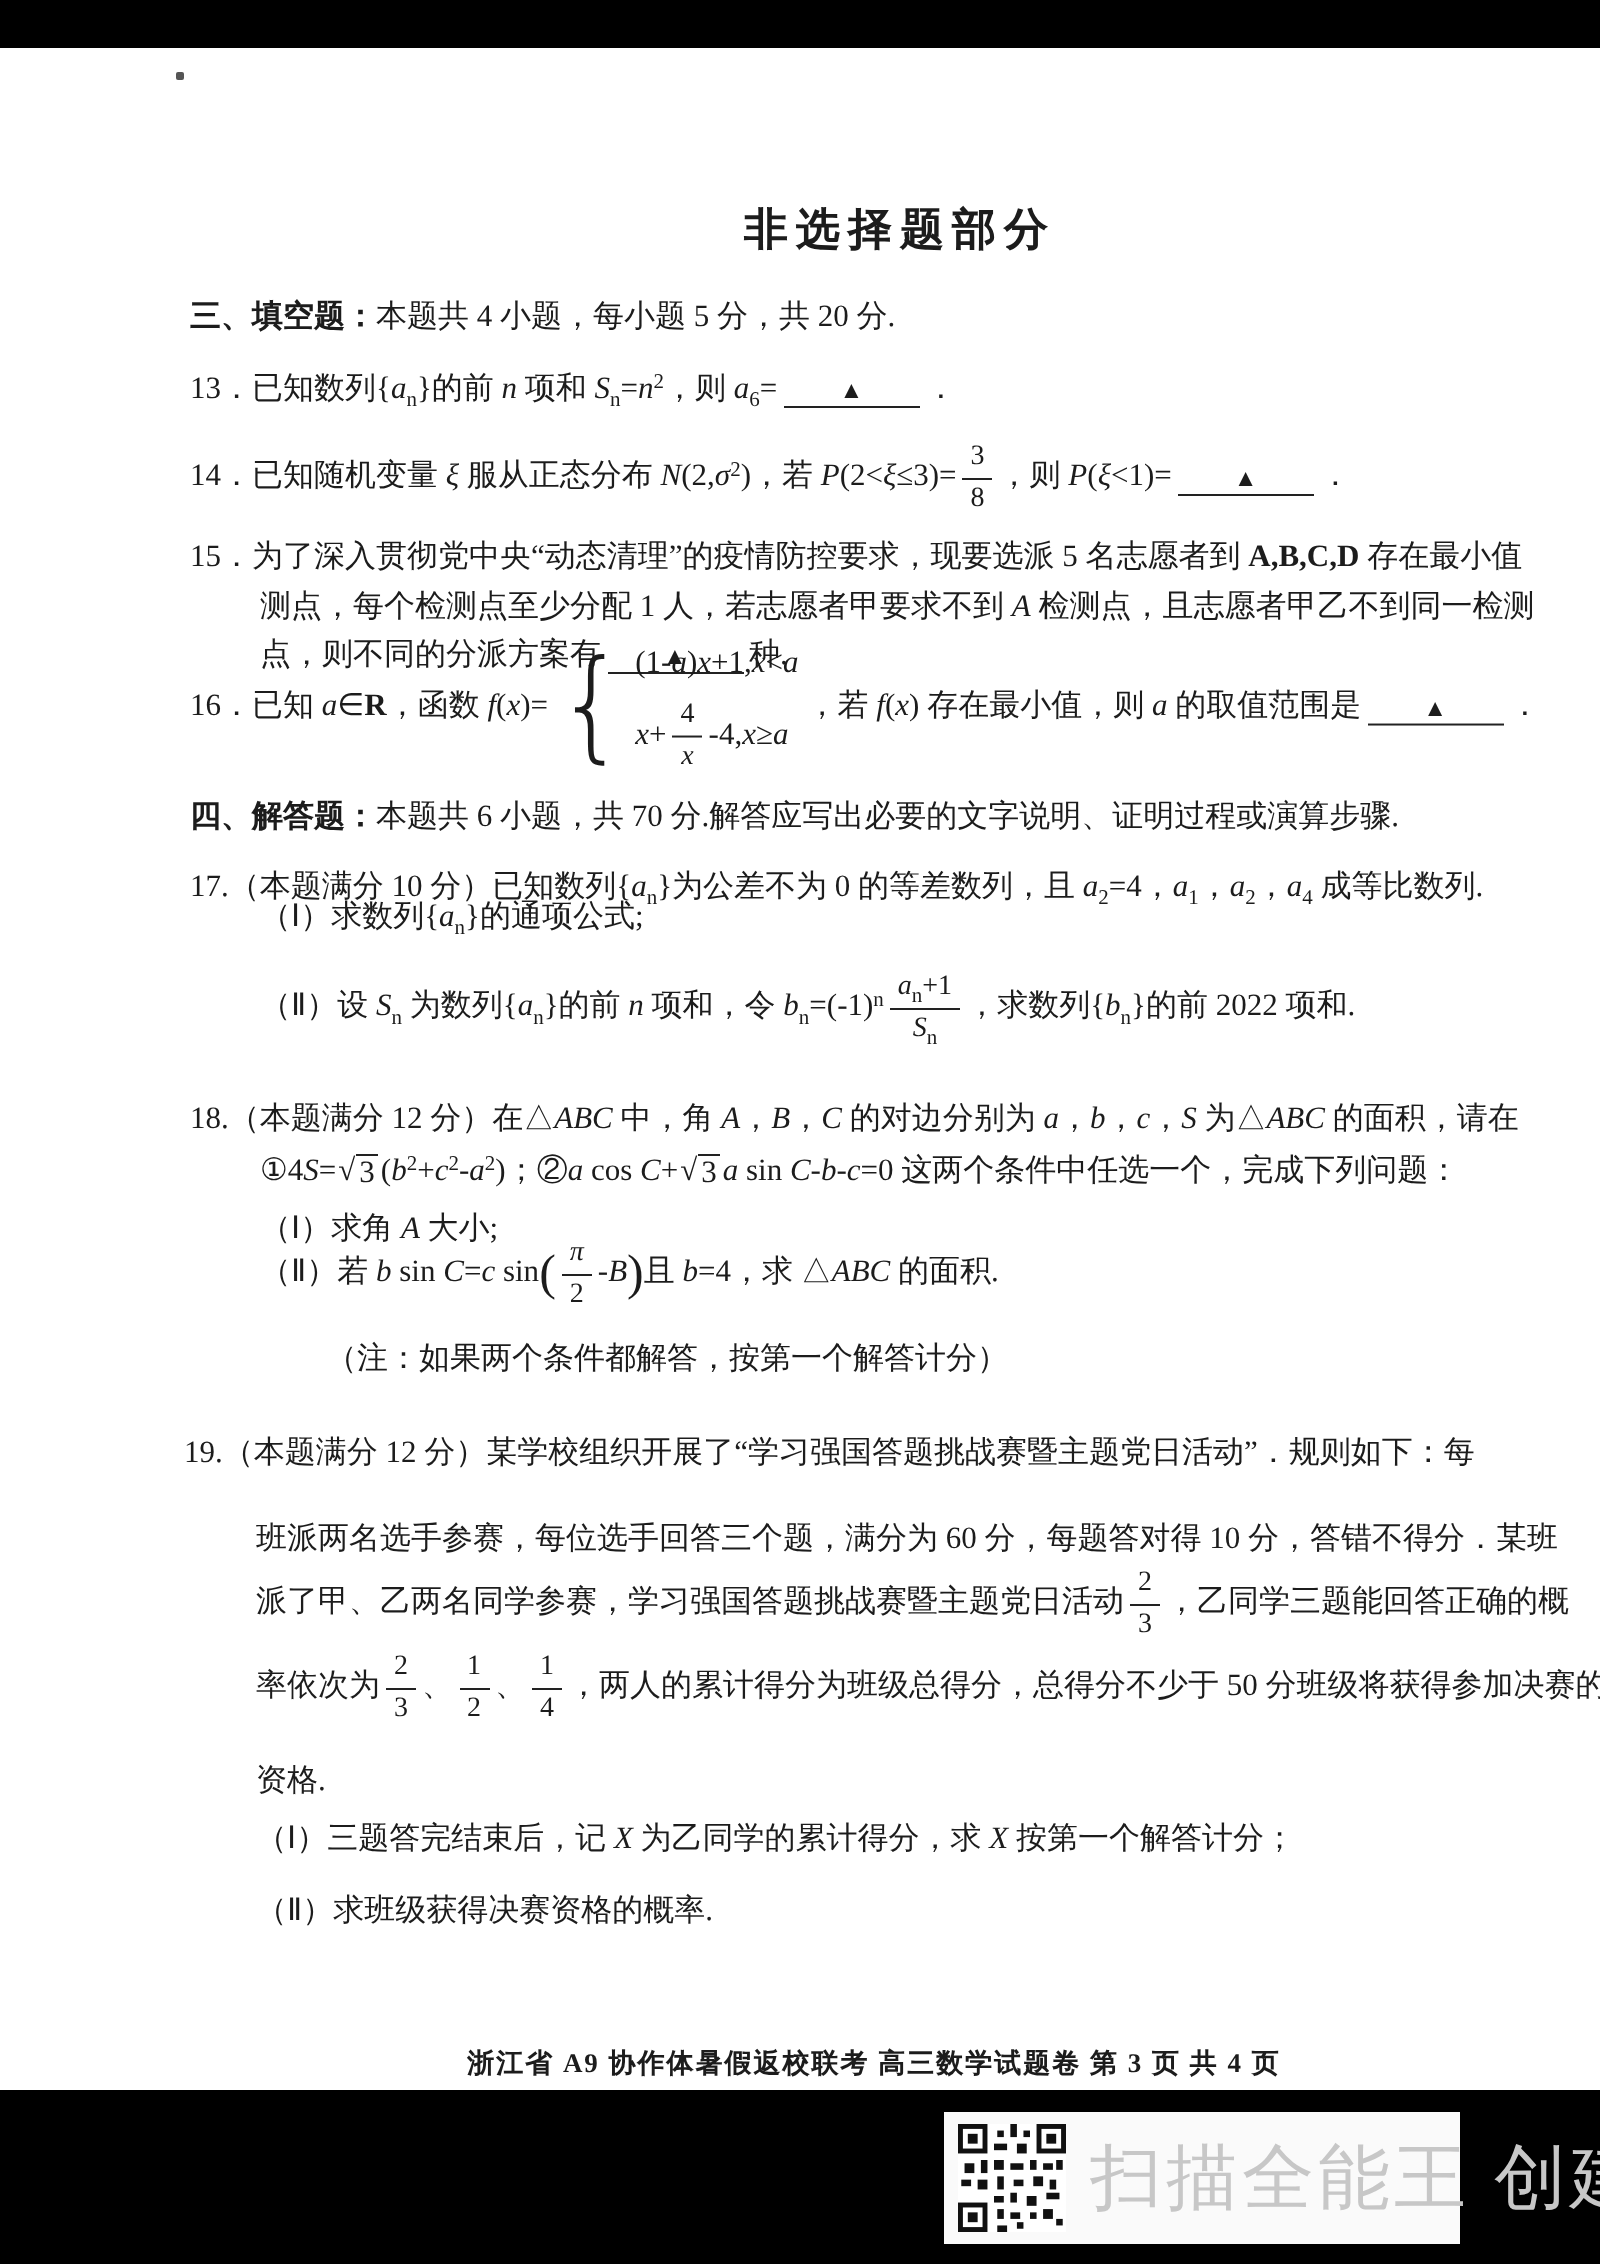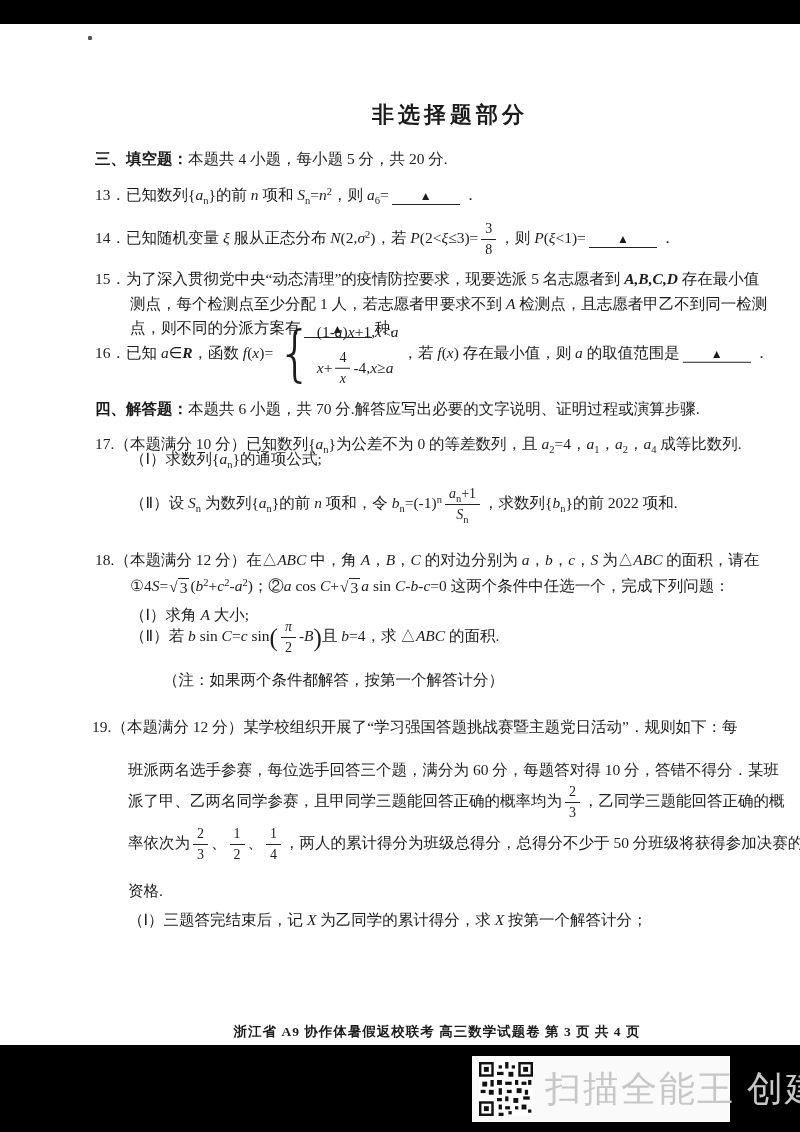--- a/index.html
+++ b/index.html
@@ -6,21 +6,21 @@
   .sheet{position:relative;width:800px;height:1132px;background:#ffffff;overflow:hidden;
          font-family:"Liberation Serif",serif;color:#1c1c1c;}
   .topbar{position:absolute;top:0;left:0;width:800px;height:24px;background:#000;}
   .dot{position:absolute;left:88px;top:36px;width:4px;height:4px;background:#555;border-radius:1px;}
   .title{position:absolute;top:100px;left:50px;width:800px;margin:0;text-align:center;
          font-size:22px;font-weight:bold;letter-spacing:4px;}
   .ln{position:absolute;white-space:nowrap;font-size:15.5px;line-height:1.45;}
   .vc{transform:translateY(-50%);}
   .b{font-weight:bold;text-align:center;}
   .v{font-style:italic;}
-  .vb{font-style:italic;font-weight:bold;}
+  .vb{font-weight:bold;}
   .sp{font-size:10.5px;position:relative;top:-5px;font-style:inherit;}
   .sb{font-size:10.5px;position:relative;top:4px;font-style:inherit;}
   .frac{display:inline-block;vertical-align:middle;text-align:center;margin:0 3px;}
   .frac .num{display:block;padding:0 4px 1px;border-bottom:1.3px solid #222;font-size:14px;line-height:1.25;}
   .frac .den{display:block;padding:1px 4px 0;font-size:14px;line-height:1.25;}
   .cases{display:inline-flex;align-items:center;vertical-align:middle;margin:0 4px;}
   .cases .brace{font-size:56px;font-weight:300;line-height:0.85;transform:scaleY(1.08);
                 font-family:"DejaVu Sans",sans-serif;margin-right:4px;}
   .cases .rows{display:inline-flex;flex-direction:column;gap:6px;text-align:left;}
   .cases .row{display:flex;align-items:center;}
@@ -91,24 +91,25 @@
         <span class="cand"><span>3</span></span>
       </span><span>(</span><span class="v">b</span><span class="sp">2</span><span>+</span><span class="v">c</span><span class="sp">2</span><span>-</span><span class="v">a</span><span class="sp">2</span><span>)；②</span><span class="v">a</span><span> cos </span><span class="v">C</span><span>+</span><span class="sqrt">
         <span class="rad">√</span>
         <span class="cand"><span>3</span></span>
       </span><span class="v">a</span><span> sin </span><span class="v">C</span><span>-</span><span class="v">b</span><span>-</span><span class="v">c</span><span>=0 这两个条件中任选一个，完成下列问题：</span></div>
   <div class="ln" style="top:604px;left:130px"><span>（Ⅰ）求角 </span><span class="v">A</span><span> 大小;</span></div>
   <div class="ln vc" style="top:637px;left:130px"><span>（Ⅱ）若 </span><span class="v">b</span><span> sin </span><span class="v">C</span><span>=</span><span class="v">c</span><span> sin</span><span class="bigp">(</span><span class="frac"><span class="num"><span class="v">π</span></span><span class="den"><span>2</span></span></span><span>-</span><span class="v">B</span><span class="bigp">)</span><span>且 </span><span class="v">b</span><span>=4，求 △</span><span class="v">ABC</span><span> 的面积.</span></div>
   <div class="ln" style="top:669px;left:163px"><span>（注：如果两个条件都解答，按第一个解答计分）</span></div>
   <div class="ln" style="top:716px;left:92px"><span>19.（本题满分 12 分）某学校组织开展了“学习强国答题挑战赛暨主题党日活动”．规则如下：每</span></div>
   <div class="ln" style="top:759px;left:128px"><span>班派两名选手参赛，每位选手回答三个题，满分为 60 分，每题答对得 10 分，答错不得分．某班</span></div>
-  <div class="ln vc" style="top:802px;left:128px"><span>派了甲、乙两名同学参赛，且甲同学三题能回答正确的概率均为</span><span class="frac"><span class="num"><span>2</span></span><span class="den"><span>3</span></span></span><span>，乙同学三题能回答正确的概</span></div>
+  <div class="ln vc" style="top:802px;left:128px"><span>派了甲、乙两名同学参赛，学习强国答题挑战赛暨主题党日活动</span><span class="frac"><span class="num"><span>2</span></span><span class="den"><span>3</span></span></span><span>，乙同学三题能回答正确的概</span></div>
   <div class="ln vc" style="top:844px;left:128px"><span>率依次为</span><span class="frac"><span class="num"><span>2</span></span><span class="den"><span>3</span></span></span><span>、</span><span class="frac"><span class="num"><span>1</span></span><span class="den"><span>2</span></span></span><span>、</span><span class="frac"><span class="num"><span>1</span></span><span class="den"><span>4</span></span></span><span>，两人的累计得分为班级总得分，总得分不少于 50 分班级将获得参加决赛的</span></div>
   <div class="ln" style="top:880px;left:128px"><span>资格.</span></div>
   <div class="ln" style="top:909px;left:128px"><span>（Ⅰ）三题答完结束后，记 </span><span class="v">X</span><span> 为乙同学的累计得分，求 </span><span class="v">X</span><span> 按第一个解答计分；</span></div>
+  <div class="ln" style="top:945px;left:128px"><span>（Ⅱ）求班级获得决赛资格的概率.</span></div>
 
   <div class="footer">浙江省 A9 协作体暑假返校联考  高三数学试题卷   第 3 页 共 4 页</div>
 
   <div class="botbar">
     <div class="wmbox">
       <svg class="qr" viewBox="0 0 33 33" xmlns="http://www.w3.org/2000/svg">
         <rect x="0" y="0" width="33" height="33" fill="#fff"></rect>
         <g fill="#111">
           <rect x="0" y="0" width="9" height="9"></rect>
             <rect x="24" y="0" width="9" height="9"></rect>

